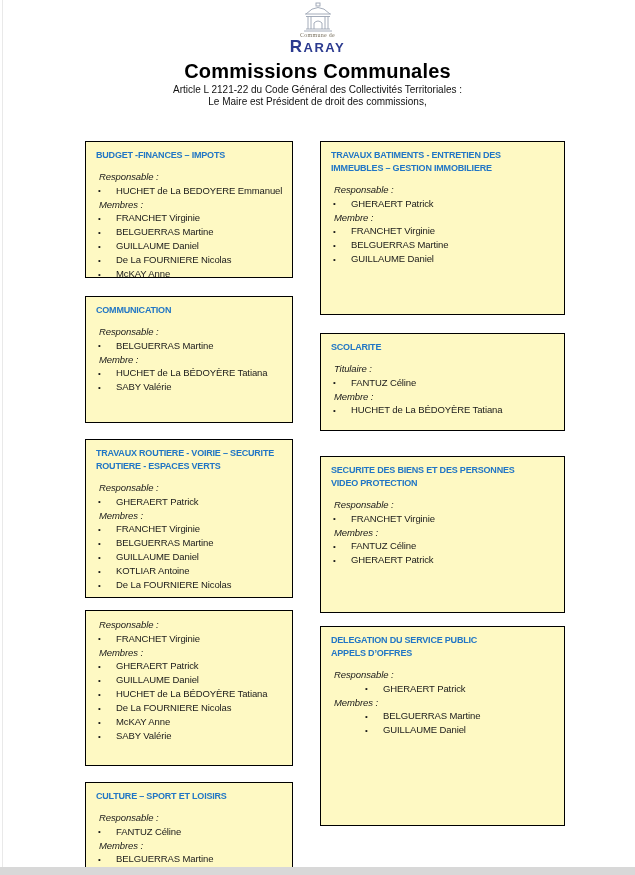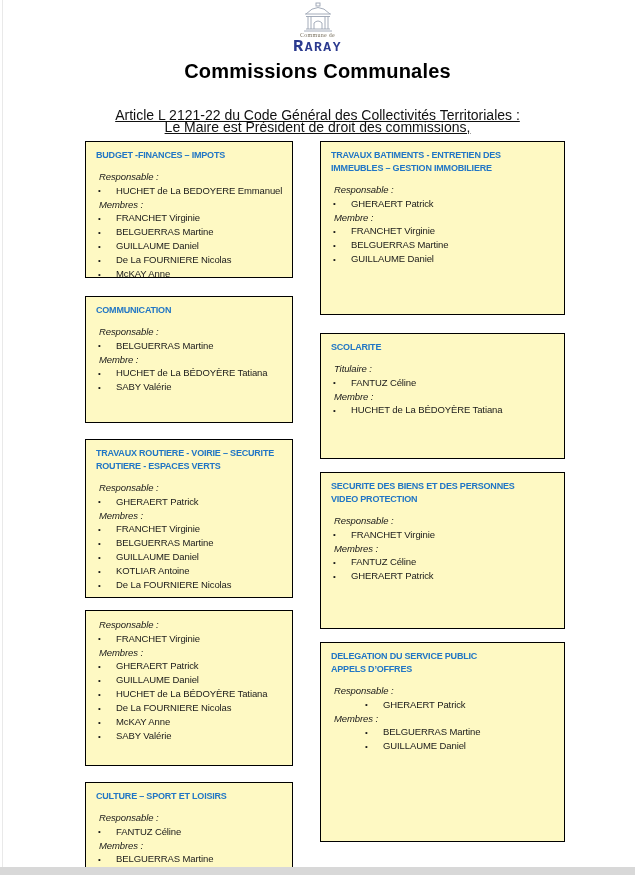--- a/index.html
+++ b/index.html
@@ -30,35 +30,35 @@
     position:absolute;top:2px;left:0;width:100%;
     text-align:center;line-height:1;
   }
   .logo svg{display:block;margin:0 auto;}
   .logo-commune{
     font-family:"Liberation Serif", serif;
     font-size:6px;color:#7a7260;letter-spacing:.3px;
     margin-top:-2px;
   }
   .logo-name{
-    font-family:Liberation Mono, monospace;
+    font-family:Liberation Sans, sans-serif;
     font-size:13px;font-weight:bold;color:var(--logo-navy);
     letter-spacing:1.5px;margin-top:0px;text-align:center;
   }
   .logo-name::first-letter{font-size:17px;}
   .doc-title{
     position:absolute;top:60px;left:0;width:100%;
     text-align:center;
     font-size:20px;font-weight:bold;color:#000;
     letter-spacing:.2px;
   }
   .doc-subtitle{
-    position:absolute;top:110px;left:0;width:100%;
+    position:absolute;top:84px;left:0;width:100%;
     text-align:center;
-    font-size:14px;line-height:11.5px;color:#111;text-decoration:underline;
+    font-size:10px;line-height:11.5px;color:#111;
   }
   
   .col{position:absolute;top:141px;}
   .col-left{left:85px;width:208px;}
   .col-right{left:320px;width:245px;}
   .box{
     border:1.5px solid var(--border-black);
     background:#fef9c3;
     padding:7px 0 0 10px;
     overflow:hidden;
@@ -193,21 +193,21 @@
         <div>TRAVAUX BATIMENTS - ENTRETIEN DES</div>
         <div>IMMEUBLES – GESTION IMMOBILIERE</div>
       </div>
       <div class="section-label">Responsable :</div>
       <div class="member"><span class="bullet">•</span><span>GHERAERT Patrick</span></div>
       <div class="section-label">Membre :</div>
       <div class="member"><span class="bullet">•</span><span>FRANCHET Virginie</span></div>
       <div class="member"><span class="bullet">•</span><span>BELGUERRAS Martine</span></div>
       <div class="member"><span class="bullet">•</span><span>GUILLAUME Daniel</span></div>
     </div>
-    <div class="box" style="height: 126px; margin-bottom: 13px;">
+    <div class="box" style="height: 98px; margin-bottom: 25px;">
       <div class="box-title">
         <div>SCOLARITE</div>
       </div>
       <div class="section-label">Titulaire :</div>
       <div class="member"><span class="bullet">•</span><span>FANTUZ Céline</span></div>
       <div class="section-label">Membre :</div>
       <div class="member"><span class="bullet">•</span><span>HUCHET de La BÉDOYÈRE Tatiana</span></div>
     </div>
     <div class="box" style="height: 157px; margin-bottom: 13px;">
       <div class="box-title">

